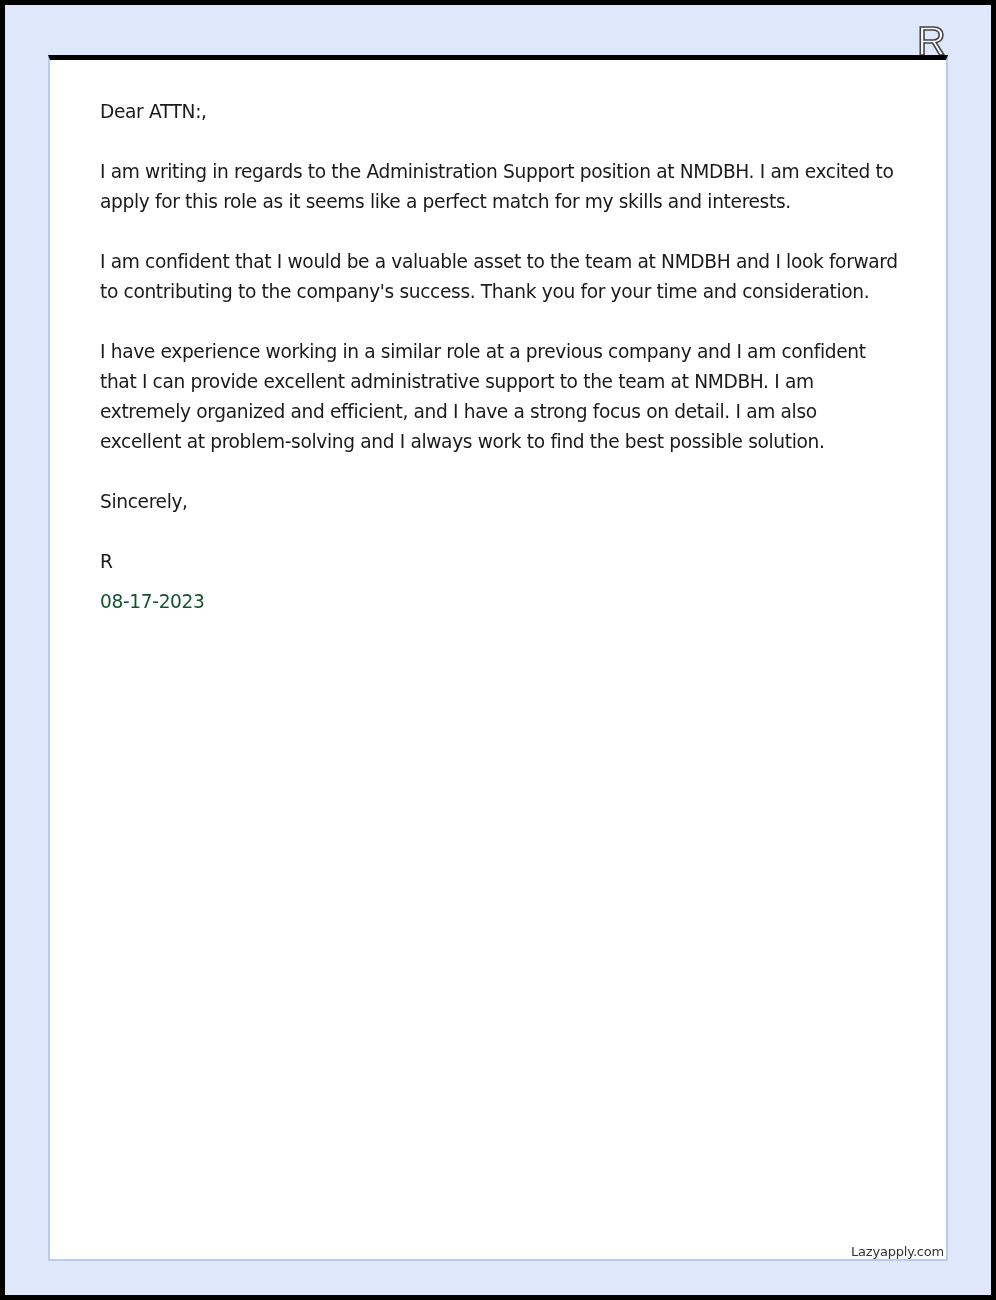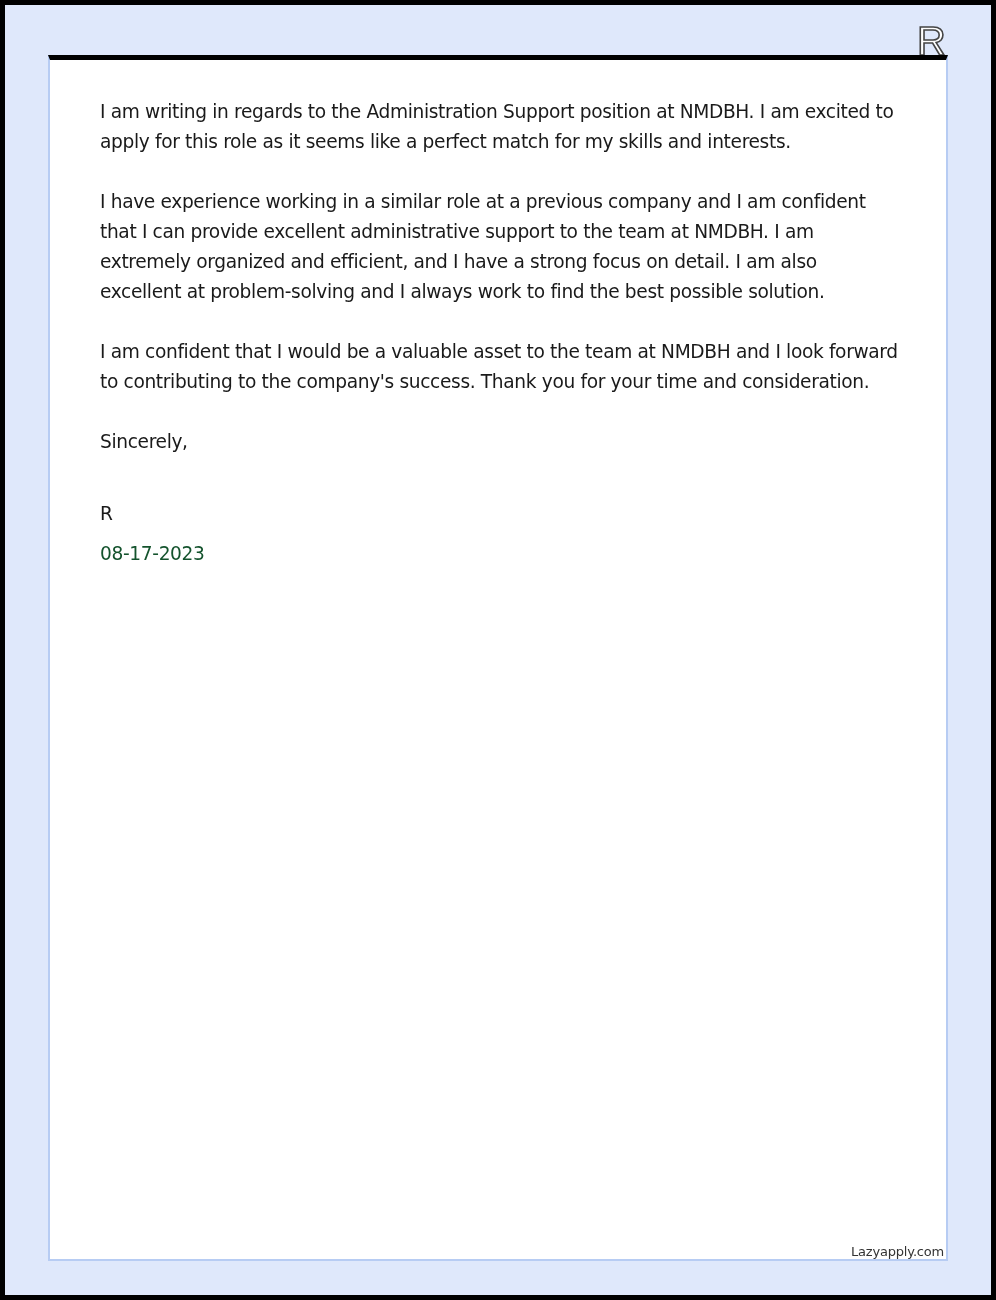--- a/index.html
+++ b/index.html
@@ -36,39 +36,40 @@
   .letter {
     position: absolute;
     left: 50px; top: 37px;
     width: 800px;
     font-size: 18.6px;
     line-height: 30px;
     color: #1a1a1a;
     letter-spacing: -0.35px;
   }
   .letter p { margin: 0 0 30px 0; }
-  .letter p.sign { margin-bottom: 42px; }
+  .letter p.sign { margin-bottom: 30px; }
   .letter p.name { margin-bottom: 10px; }
   .date { color: #14532d; }
   .footer {
     position: absolute;
     right: 2px; bottom: 0px;
     font-size: 13px;
     color: #333;
     letter-spacing: -0.2px;
   }
 </style>
 </head>
 <body>
 
 <div class="logo">R</div>
 
 <div class="card">
   <div class="letter">
+    <p>Dear ATTN:,</p>
     <p>I am writing in regards to the Administration Support position at NMDBH. I am excited to apply for this role as it seems like a perfect match for my skills and interests.</p>
+    <p>I am confident that I would be a valuable asset to the team at NMDBH and I look forward to contributing to the company's success. Thank you for your time and consideration.</p>
     <p>I have experience working in a similar role at a previous company and I am confident that I can provide excellent administrative support to the team at NMDBH. I am extremely organized and efficient, and I have a strong focus on detail. I am also excellent at problem-solving and I always work to find the best possible solution.</p>
-    <p>I am confident that I would be a valuable asset to the team at NMDBH and I look forward to contributing to the company's success. Thank you for your time and consideration.</p>
     <p class="sign">Sincerely,</p>
     <p class="name">R</p>
     <p class="date">08-17-2023</p>
   </div>
   <div class="footer">Lazyapply.com</div>
 </div>
 
 </body></html>

